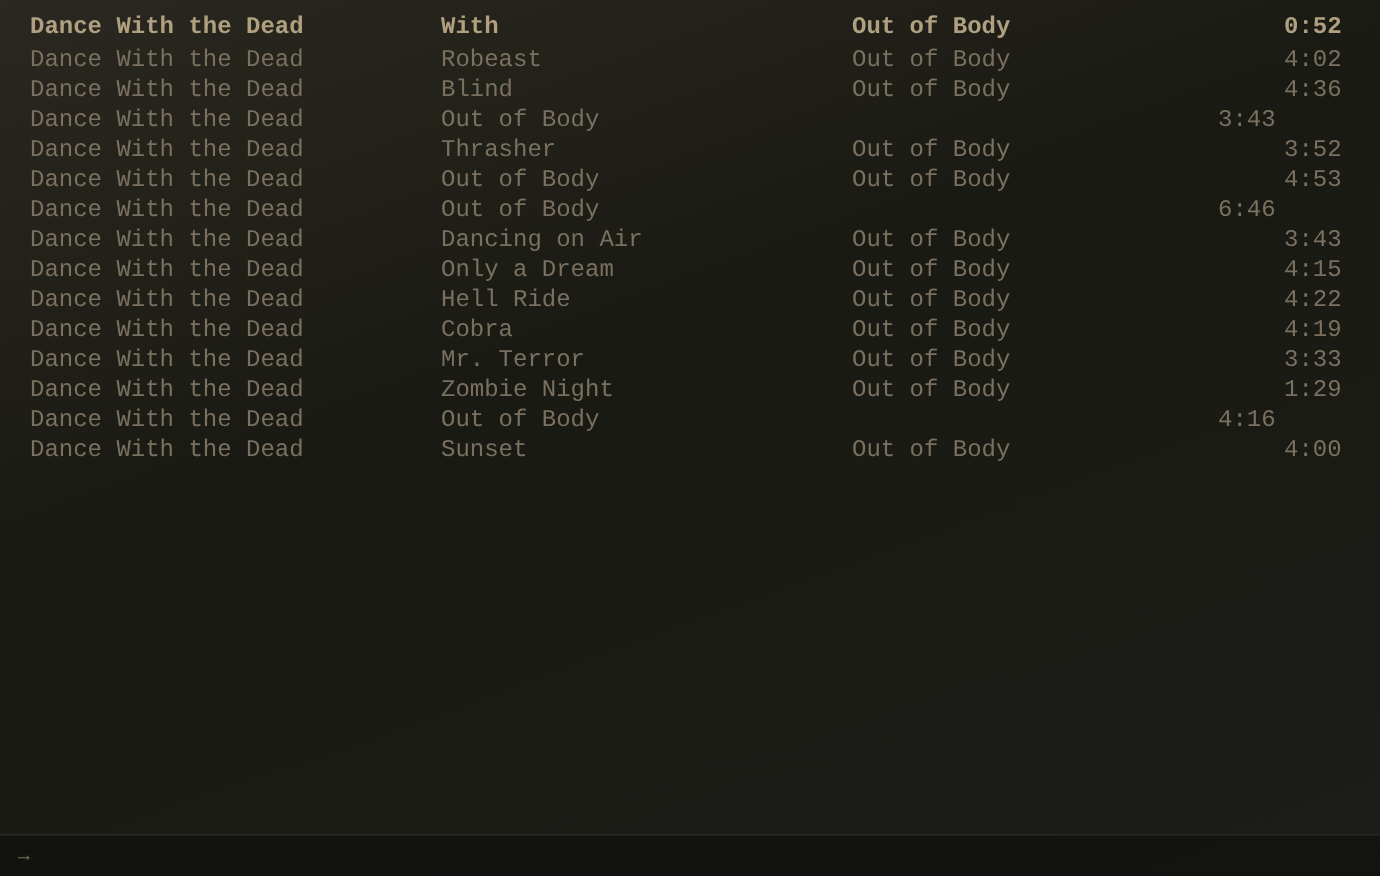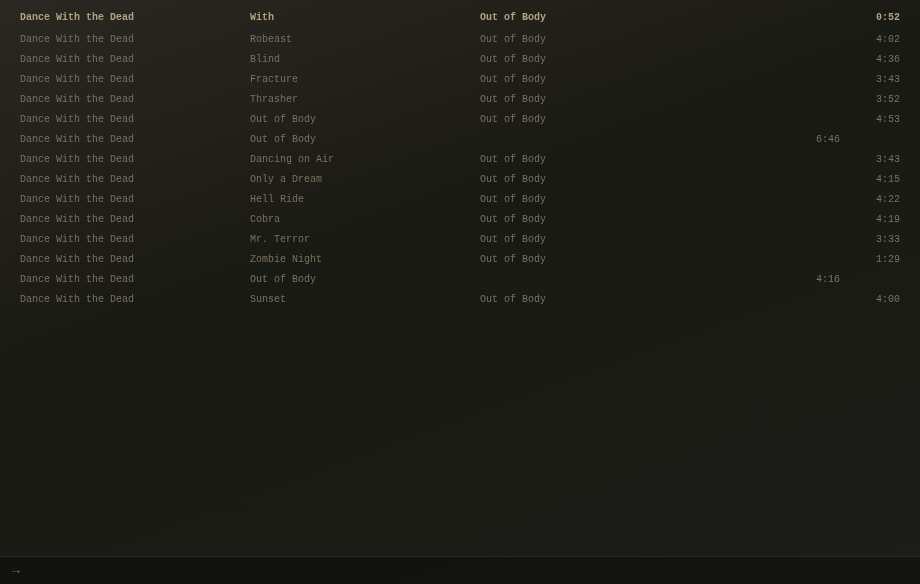--- a/index.html
+++ b/index.html
@@ -20,36 +20,37 @@
 
     .track-list {
       padding: 8px 0;
       width: 100%;
     }
 
     .track-row {
       display: grid;
       grid-template-columns: 230px 230px 200px auto 60px;
       padding: 2px 20px;
-      font-size: 10px;
+      font-size: 16px;
       line-height: 16px;
       color: #7a7060;
+      gap: 44px;
     }
 
     .track-row.header {
       color: #b0a080;
       font-weight: bold;
       margin-bottom: 2px;
     }
 
     .col-artist { }
     .col-title { }
     .col-album { }
     .col-spacer { }
-    .col-duration { text-align: right; }
+    .col-duration { text-align: left; }
 
     .bottom-bar {
       position: absolute;
       bottom: 0;
       left: 0;
       right: 0;
       height: 28px;
       background: rgba(0,0,0,0.3);
       display: flex;
       align-items: center;
@@ -83,21 +84,20 @@
     </div>
     <div class="track-row">
       <span class="col-artist">Dance With the Dead</span>
       <span class="col-title">Blind</span>
       <span class="col-album">Out of Body</span>
       <span class="col-spacer"></span>
       <span class="col-duration">4:36</span>
     </div>
     <div class="track-row">
       <span class="col-artist">Dance With the Dead</span>
-      <span class="col-title">Fracture</span>
       <span class="col-album">Out of Body</span>
       <span class="col-spacer"></span>
       <span class="col-duration">3:43</span>
     </div>
     <div class="track-row">
       <span class="col-artist">Dance With the Dead</span>
       <span class="col-title">Thrasher</span>
       <span class="col-album">Out of Body</span>
       <span class="col-spacer"></span>
       <span class="col-duration">3:52</span>

